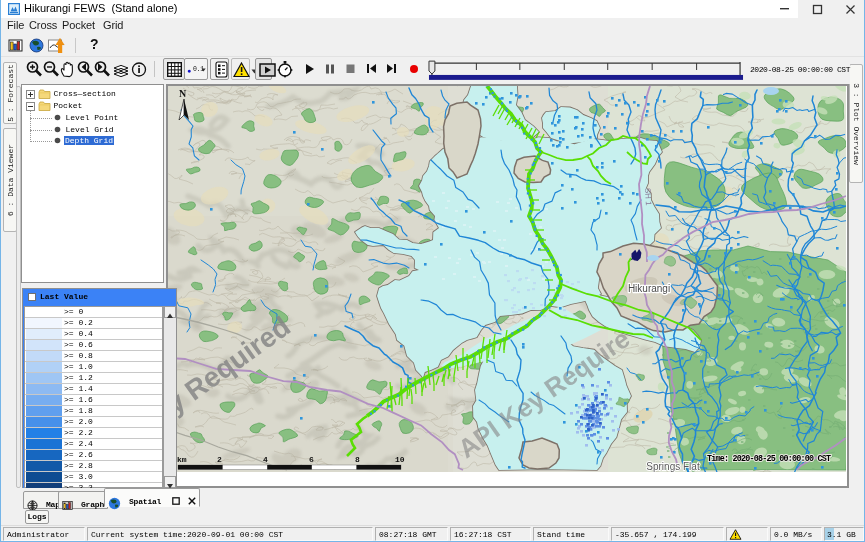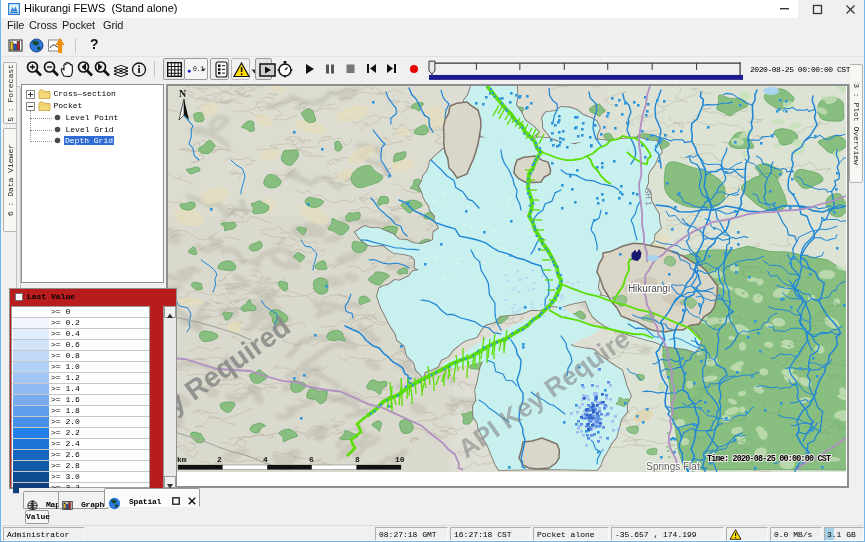--- a/index.html
+++ b/index.html
@@ -24,21 +24,21 @@
 
 #tb2{left:18px;top:57px;width:831px;height:27px;background:#f0f0f0}
 .tbtn{position:absolute;top:3px}
 
 #mapwrap{left:165px;top:84px;width:683px;height:404px;background:#fff;border:2px solid #8f8f8f;border-right:2px solid #8f8f8f}
 #map{left:167px;top:86px;width:678px;height:386px;overflow:hidden}
 
 #splitter{left:15px;top:86px;width:5px;height:402px;background:#ececec;border:1px solid #c0c0c0;border-radius:2px}
 #tree{left:20px;top:84px;width:143px;height:199px;background:#fff;border:1px solid #8f8f8f;
  font-family:"Liberation Mono",monospace;font-size:8px;color:#000}
-#legend{left:8px;top:288px;width:168px;height:201px;background:#b91c1c;border:1px solid #8f8f8f}
+#legend{left:21px;top:288px;width:155px;height:201px;background:#3b82f6;border:1px solid #8f8f8f}
 #legend .hdr{position:absolute;left:0;top:0;width:100%;height:17px;font-family:"Liberation Mono",monospace;font-size:8px;font-weight:bold}
 #leglist{position:absolute;left:1px;top:17px;width:139px;height:182px;background:#fff;border:1px solid #9a9a9a}
 .lrow{position:absolute;left:0;width:100%;height:11px;border-bottom:1px solid #c8c8c8;font-family:"Liberation Mono",monospace;font-size:8px;color:#000}
 .lsw{position:absolute;left:1px;top:0;width:36px;height:10px}
 .ltx{position:absolute;left:39px;top:0px}
 #legsb{position:absolute;right:0px;top:17px;width:13px;height:182px;background:#e8e8e8;border-left:1px solid #9a9a9a}
 .sbtn{position:absolute;left:0;width:12px;height:12px;background:#f0f0f0;border:1px solid #9a9a9a}
 
 #btabs{left:18px;top:488px;width:830px;height:20px;background:#f0f0f0}
 .btab{position:absolute;background:#f2f2f0;border:1px solid #9a9a9a;border-radius:2px 2px 0 0;
@@ -1958,27 +1958,28 @@
         </svg>
   <span>Spatial</span>
   <svg width="8" height="8" viewBox="0 0 10 10" style="margin-left:3px">
           <rect x="1" y="1" width="8" height="8" fill="none" stroke="#111" stroke-width="1.6"></rect>
         </svg>
   <svg width="8" height="8" viewBox="0 0 10 10">
           <path d="M1,1 L9,9 M9,1 L1,9" stroke="#111" stroke-width="1.8"></path>
         </svg>
  </div>
 </div>
-<div class="abs" id="logsbtn">Value</div>
+<div class="abs" id="logsbtn">Logs</div>
 
 <div class="abs" id="status">
       <div class="seg" style="left:2px;width:82px"><span>Administrator</span></div>
+      <div class="seg" style="left:86px;width:286px"><span>Current system time:2020-09-01 00:00 CST</span></div>
       <div class="seg" style="left:374px;width:73px"><span>08:27:18 GMT</span></div>
       <div class="seg" style="left:449px;width:81px"><span>16:27:18 CST</span></div>
-      <div class="seg" style="left:532px;width:76px"><span>Pocket alone</span></div>
+      <div class="seg" style="left:532px;width:76px"><span>Stand time</span></div>
       <div class="seg" style="left:610px;width:113px"><span>-35.657 , 174.199</span></div>
       <div class="seg" style="left:725px;width:42px">
         <svg style="position:absolute;left:2px;top:1px" width="13" height="11" viewBox="0 0 17 15">
           <path d="M8.5,1 L16,14 L1,14 Z" fill="#ffe000" stroke="#111" stroke-width="1.2"></path>
           <rect x="7.8" y="5" width="1.6" height="4.6" fill="#111"></rect>
           <rect x="7.8" y="11" width="1.6" height="1.6" fill="#111"></rect>
         </svg>
       </div>
       <div class="seg" style="left:769px;width:52px"><span>0.0 MB/s</span></div>
       <div class="seg" style="left:823px;width:40px">

